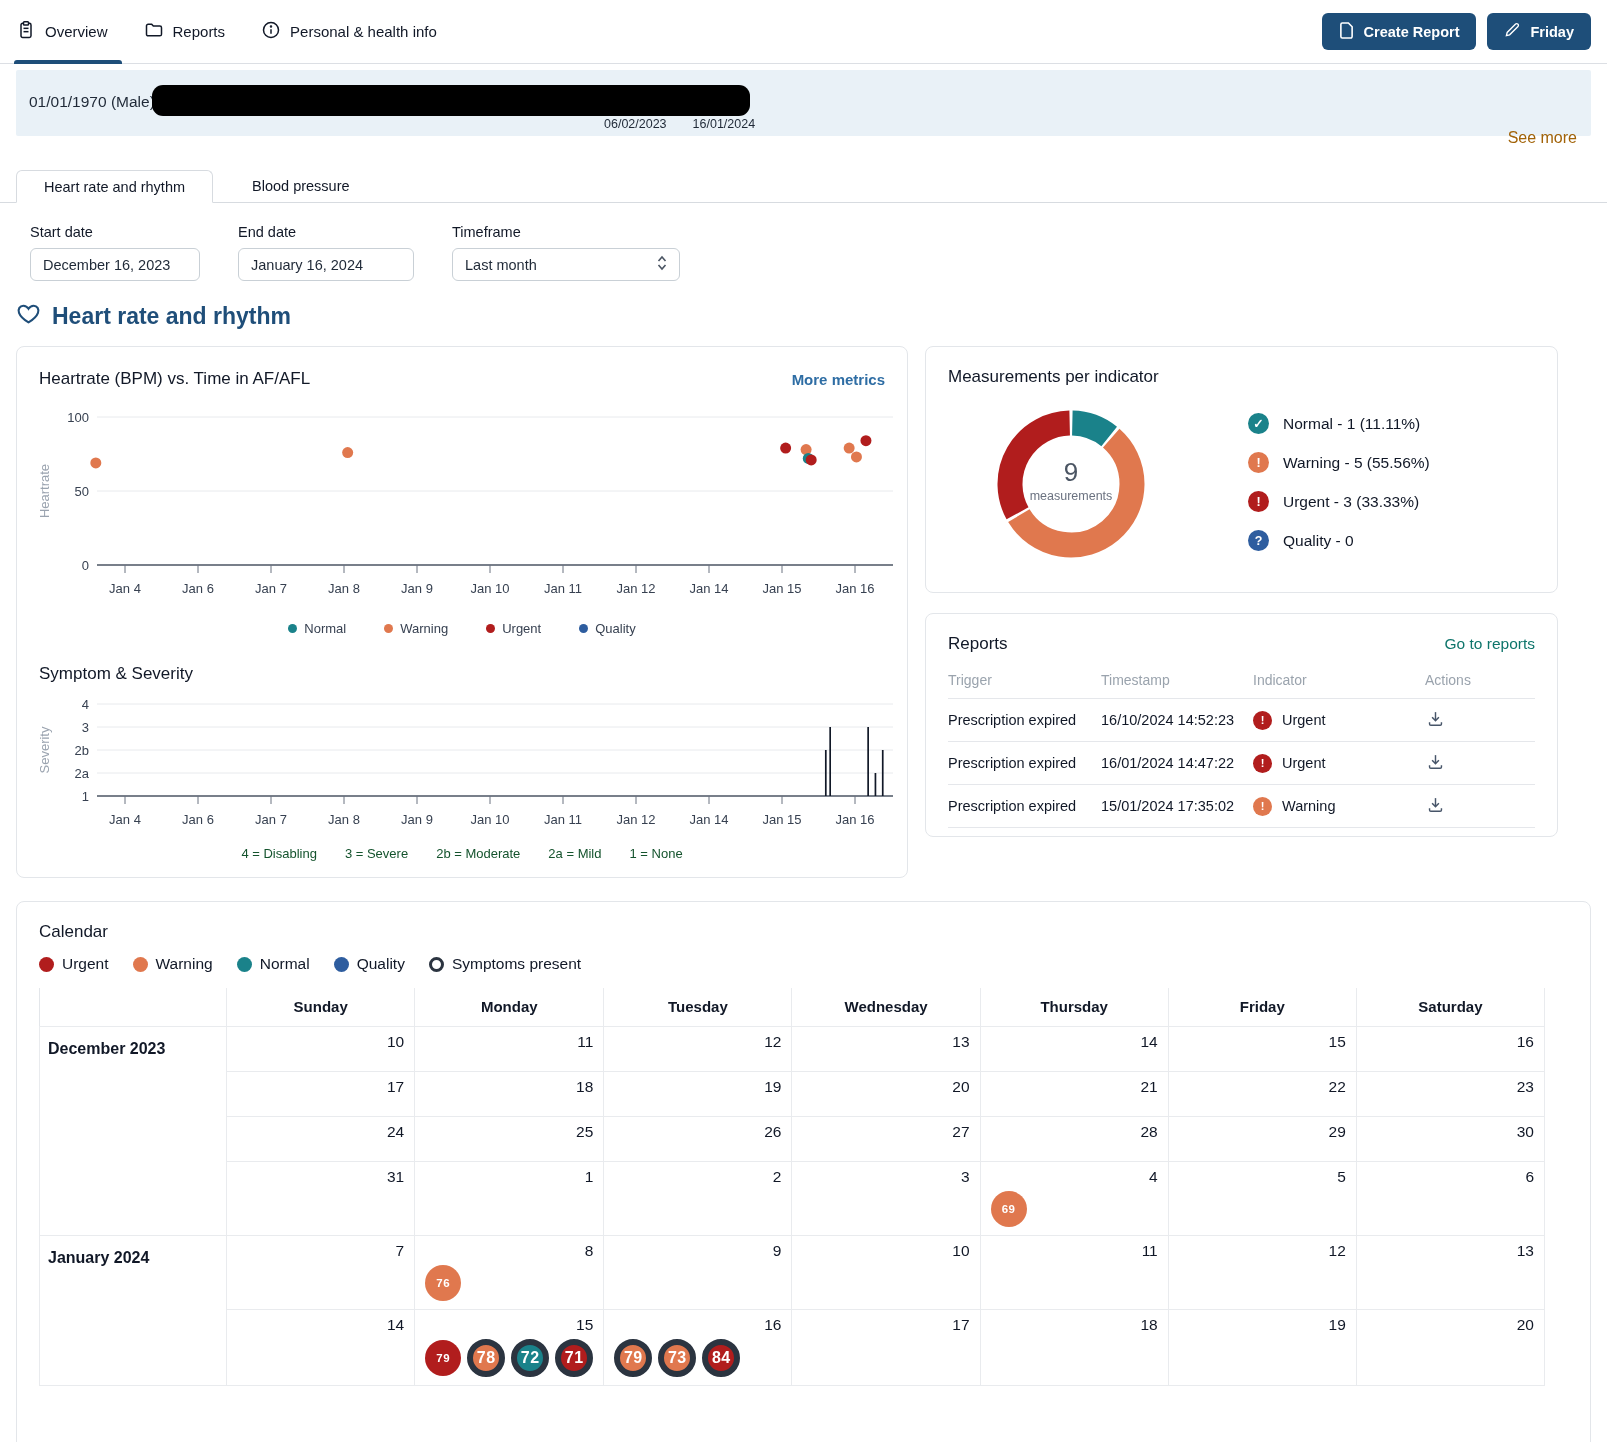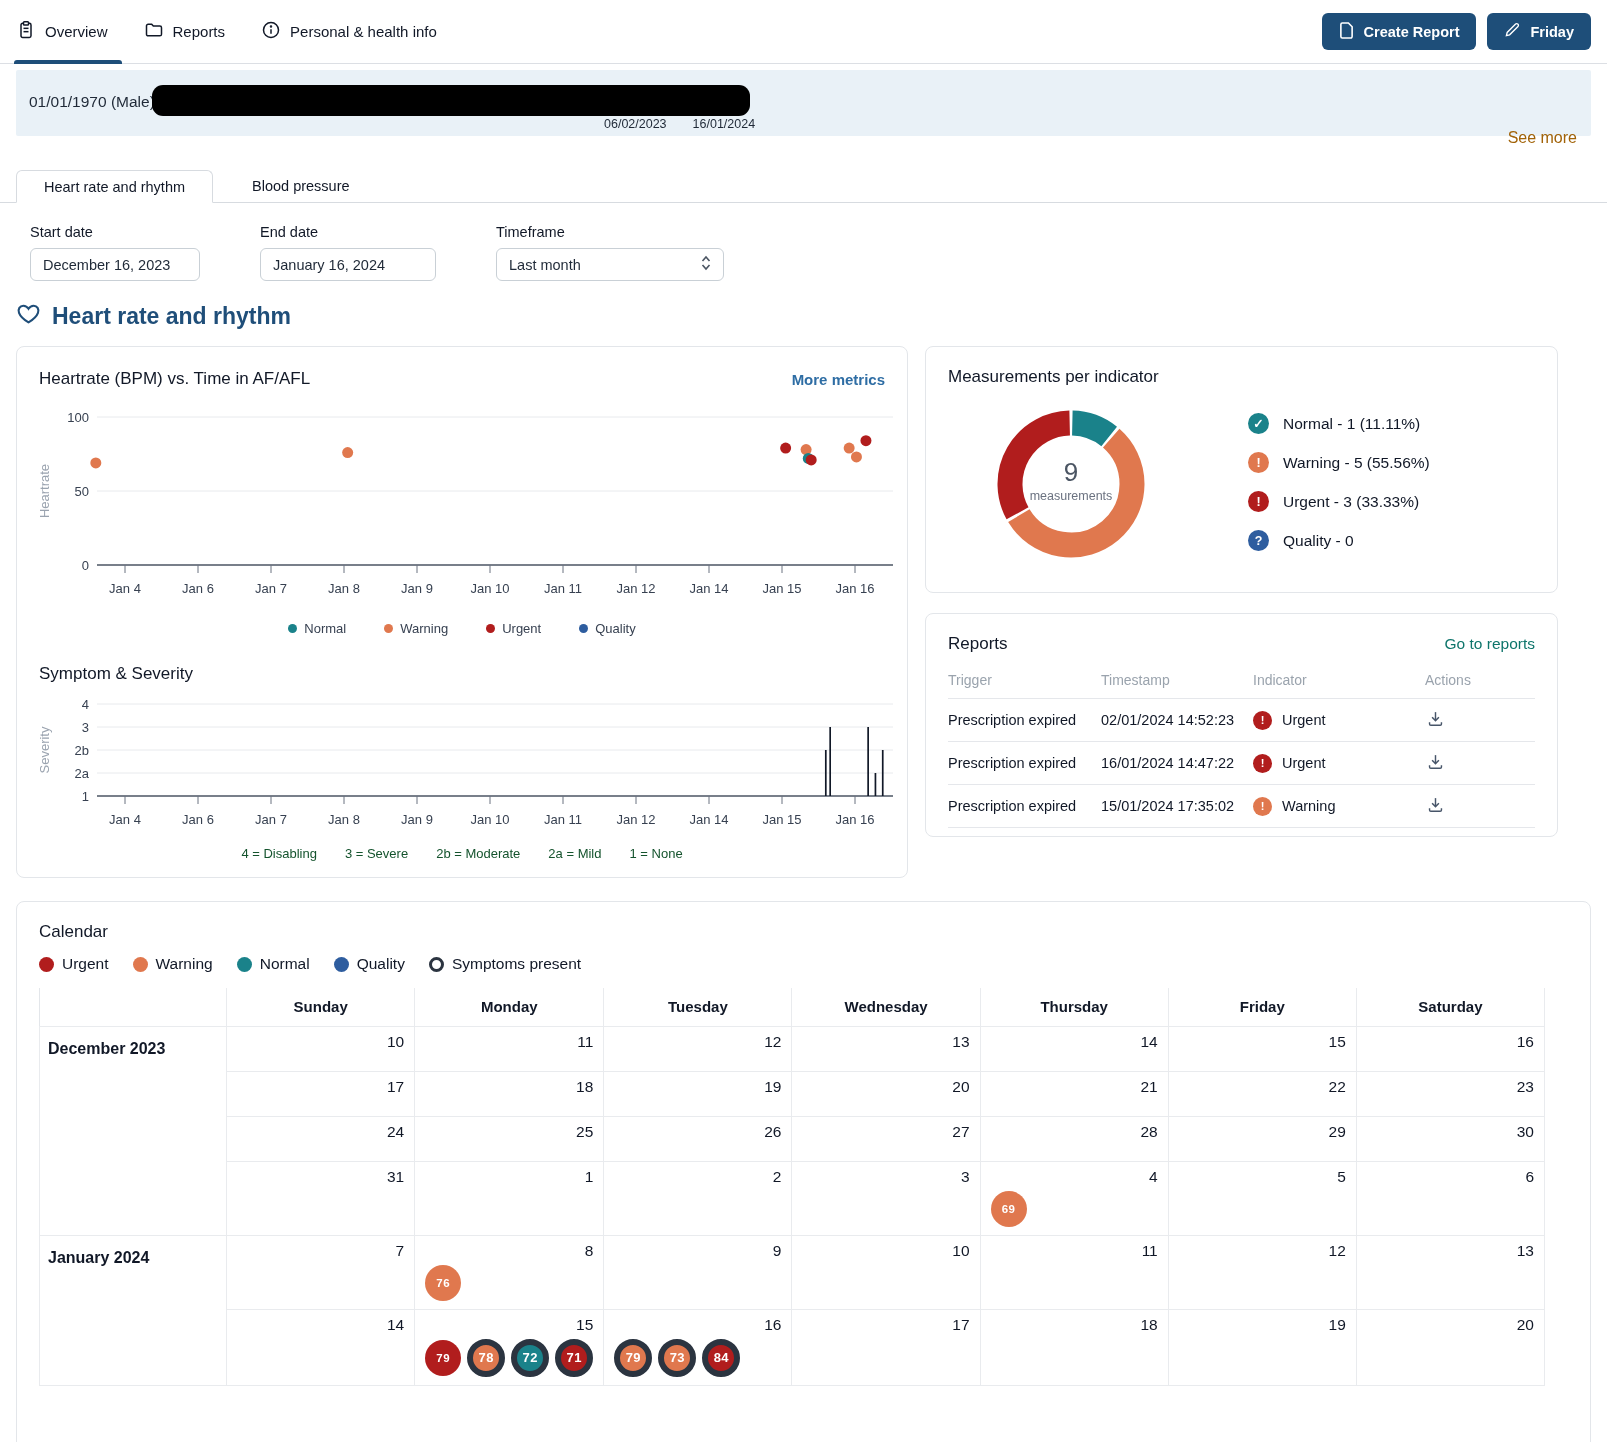--- a/index.html
+++ b/index.html
@@ -20,21 +20,21 @@
   .patient-demo { position:absolute; left:13px; top:23px; font-size:15.5px; color:#1f2937; }
   .redacted-block { position:absolute; left:136px; top:15px; width:598px; height:31px; background:#000; border-radius:11px; }
   .patient-dates { position:absolute; left:588px; top:47px; font-size:12.5px; color:#1f2937; display:flex; gap:26px; }
   .see-more { position:absolute; right:14px; top:22px; color:#a16207; font-size:16px; cursor:pointer; text-decoration:none;margin-top:37px; }
   
   .tabs { margin-top:34px; padding-left:16px; border-bottom:1px solid #d7dbe0; display:flex; height:33px; }
   .tab { font-size:14.5px; display:flex; align-items:center; cursor:pointer; color:#111827; }
   .tab.active { border:1px solid #d7dbe0; border-bottom:1px solid #fff; border-radius:6px 6px 0 0; background:#fff; margin-bottom:-1px; padding:0 27px; }
   .tab.inactive { padding:0 20px; margin-left:19px; }
   
-  .filters { display:flex; gap:60px; padding:21px 0 0 30px; }
+  .filters { display:flex; gap:38px; padding:21px 0 0 30px; }
   .field-label { font-size:14.5px; margin-bottom:8px; color:#111827; }
   .input-box { height:33px; border:1px solid #c9d0d6; border-radius:6px; display:flex; align-items:center; padding:0 12px; font-size:14.5px; color:#1f2937; background:#fff; }
   .w-date1 { width:170px; } .w-date2 { width:176px; } .w-select { width:228px; justify-content:space-between; }
   
   .section-head { display:flex; align-items:center; gap:11px; margin:20px 0 14px 16px; color:#1f4e79; font-size:23px; font-weight:700; }
   
   .main-grid { display:flex; gap:17px; padding:0 16px; align-items:flex-start; }
   .card { background:#fff; border:1px solid #e3e6ea; border-radius:8px; }
   .card-hr { width:892px; height:532px; padding-top:22px; }
   .card-title-row { display:flex; justify-content:space-between; align-items:center; padding:0 22px; }
@@ -69,21 +69,21 @@
   .cal-dot.hollow { background:#fff; border:3px solid #2b3440; width:15px; height:15px; }
   .cal-table { border-collapse:collapse; margin-top:15px; width:1506px; }
   .cal-table th, .cal-table td { border:1px solid #e9ebee; }
   .cal-table thead th { font-size:15px; font-weight:700; text-align:center; height:38px; border-top:none; }
   .cal-table thead th:first-child { border-left:1px solid #e3e6ea; }
   .month-label { width:187px; vertical-align:top; text-align:left; padding:13px 0 0 8px; font-size:16px; font-weight:700; }
   .day-cell { width:188px; vertical-align:top; height:45px; padding:6px 10px 8px; }
   .day-num { text-align:right; font-size:15.5px; color:#111827; }
   .badges { display:flex; gap:6px; margin-top:5px; align-items:center; }
   .badge { width:36px; height:36px; border-radius:50%; color:#fff; font-size:11.5px; font-weight:700; display:flex; align-items:center; justify-content:center; letter-spacing:.5px; }
-  .badge.ringed { width:38px; height:38px; border:6px solid #2b3440; font-size:13px; }
+  .badge.ringed { width:38px; height:38px; border:6px solid #2b3440; font-size:16px; }
   svg text { font-family:"Liberation Sans", sans-serif; }
 </style>
 </head>
 <body>
 
 <div class="topnav">
   <div class="nav-item active">
     <span><svg width="20" height="20" viewBox="0 0 24 24" fill="none" stroke="#111827" stroke-width="1.8">
           <rect x="6" y="4" width="12" height="17" rx="2"></rect>
           <rect x="9" y="2" width="6" height="4" rx="1" fill="#fff"></rect>
@@ -326,21 +326,21 @@
           <tr>
             <th style="width:153px">Trigger</th>
             <th style="width:152px">Timestamp</th>
             <th style="width:172px">Indicator</th>
             <th>Actions</th>
           </tr>
         </thead>
         <tbody id="reports-body">
             <tr>
               <td>Prescription expired</td>
-              <td>02/01/2024 14:52:23</td>
+              <td>16/10/2024 14:52:23</td>
               <td>
                 <span class="ind-cell">
                   <span class="ind-dot" style="background: rgb(177, 29, 29);">!</span>
                   <span>Urgent</span>
                 </span>
               </td>
               <td><button class="dl-btn"><svg width="17" height="17" viewBox="0 0 20 20" fill="none" stroke="#475569" stroke-width="1.7">
                     <path d="M10 2.5v9.5"></path>
                     <path d="M6 8.5l4 4 4-4"></path>
                     <path d="M3 14.5v2a1.5 1.5 0 0 0 1.5 1.5h11a1.5 1.5 0 0 0 1.5-1.5v-2"></path>

